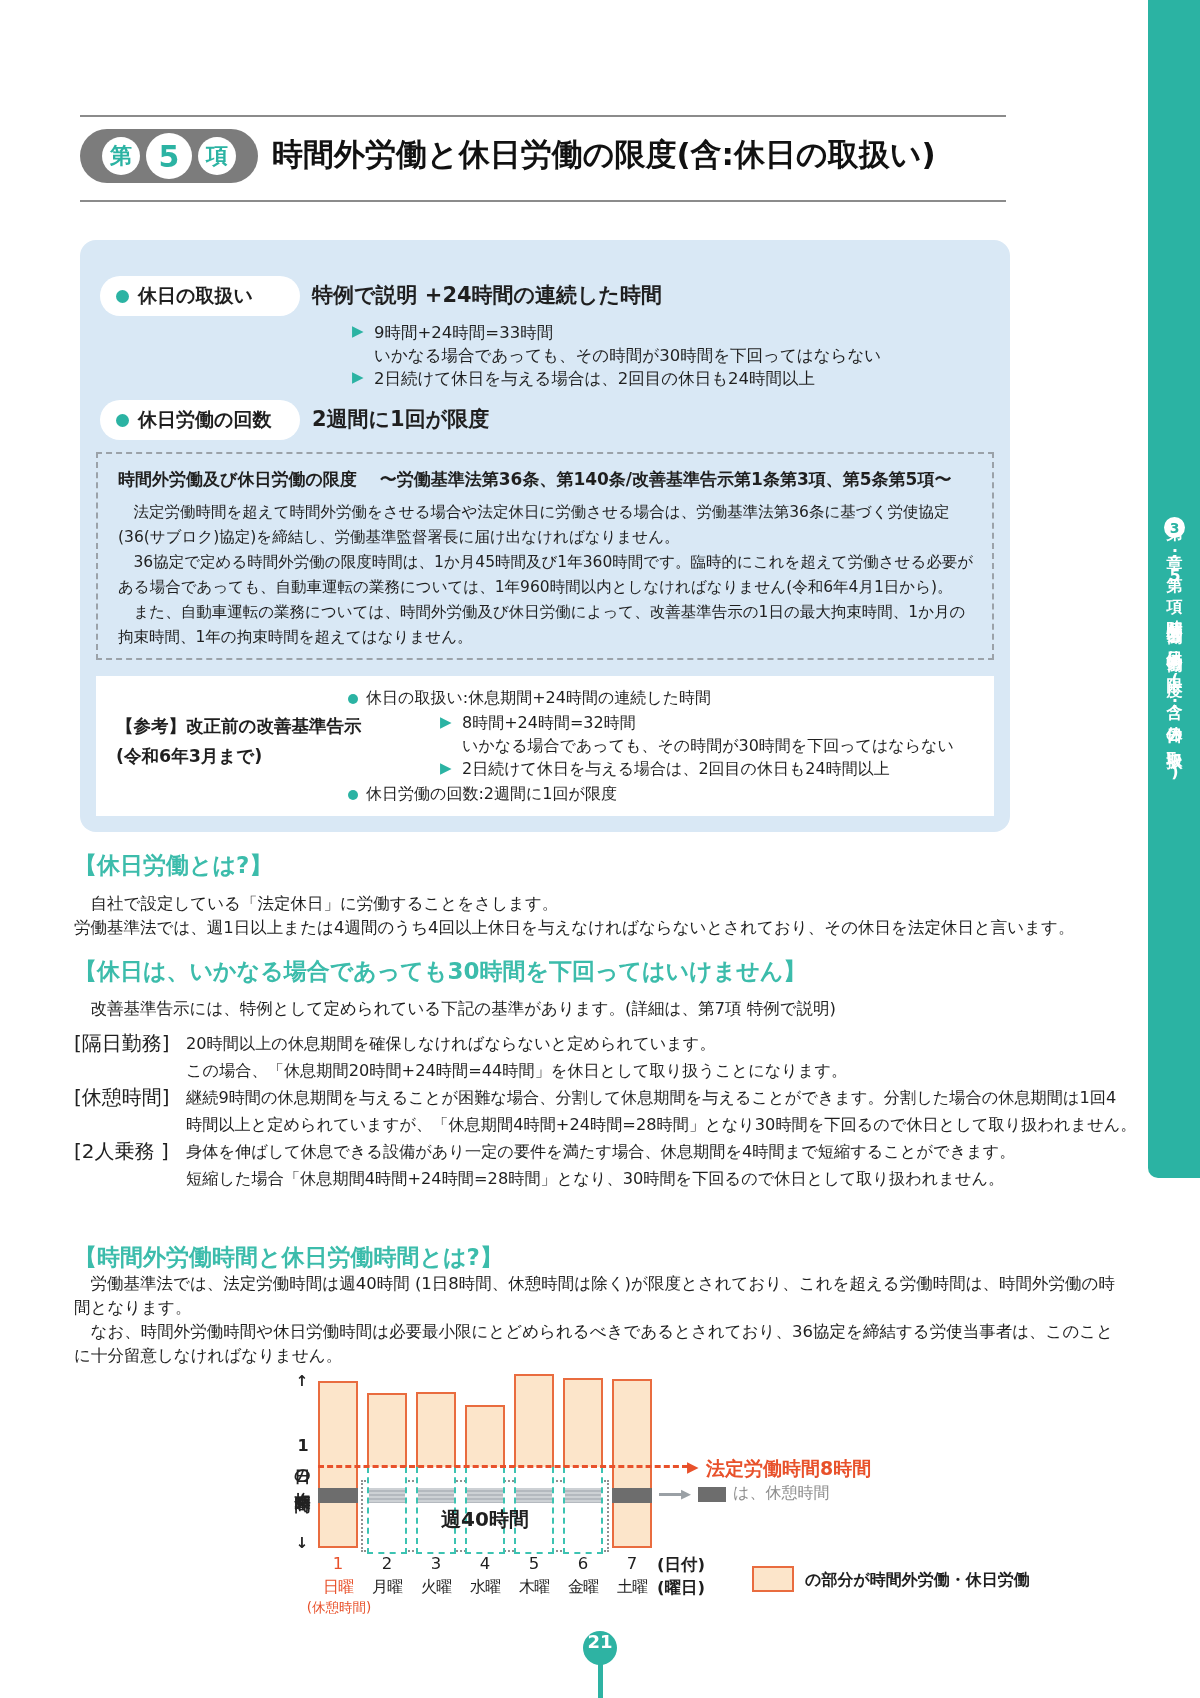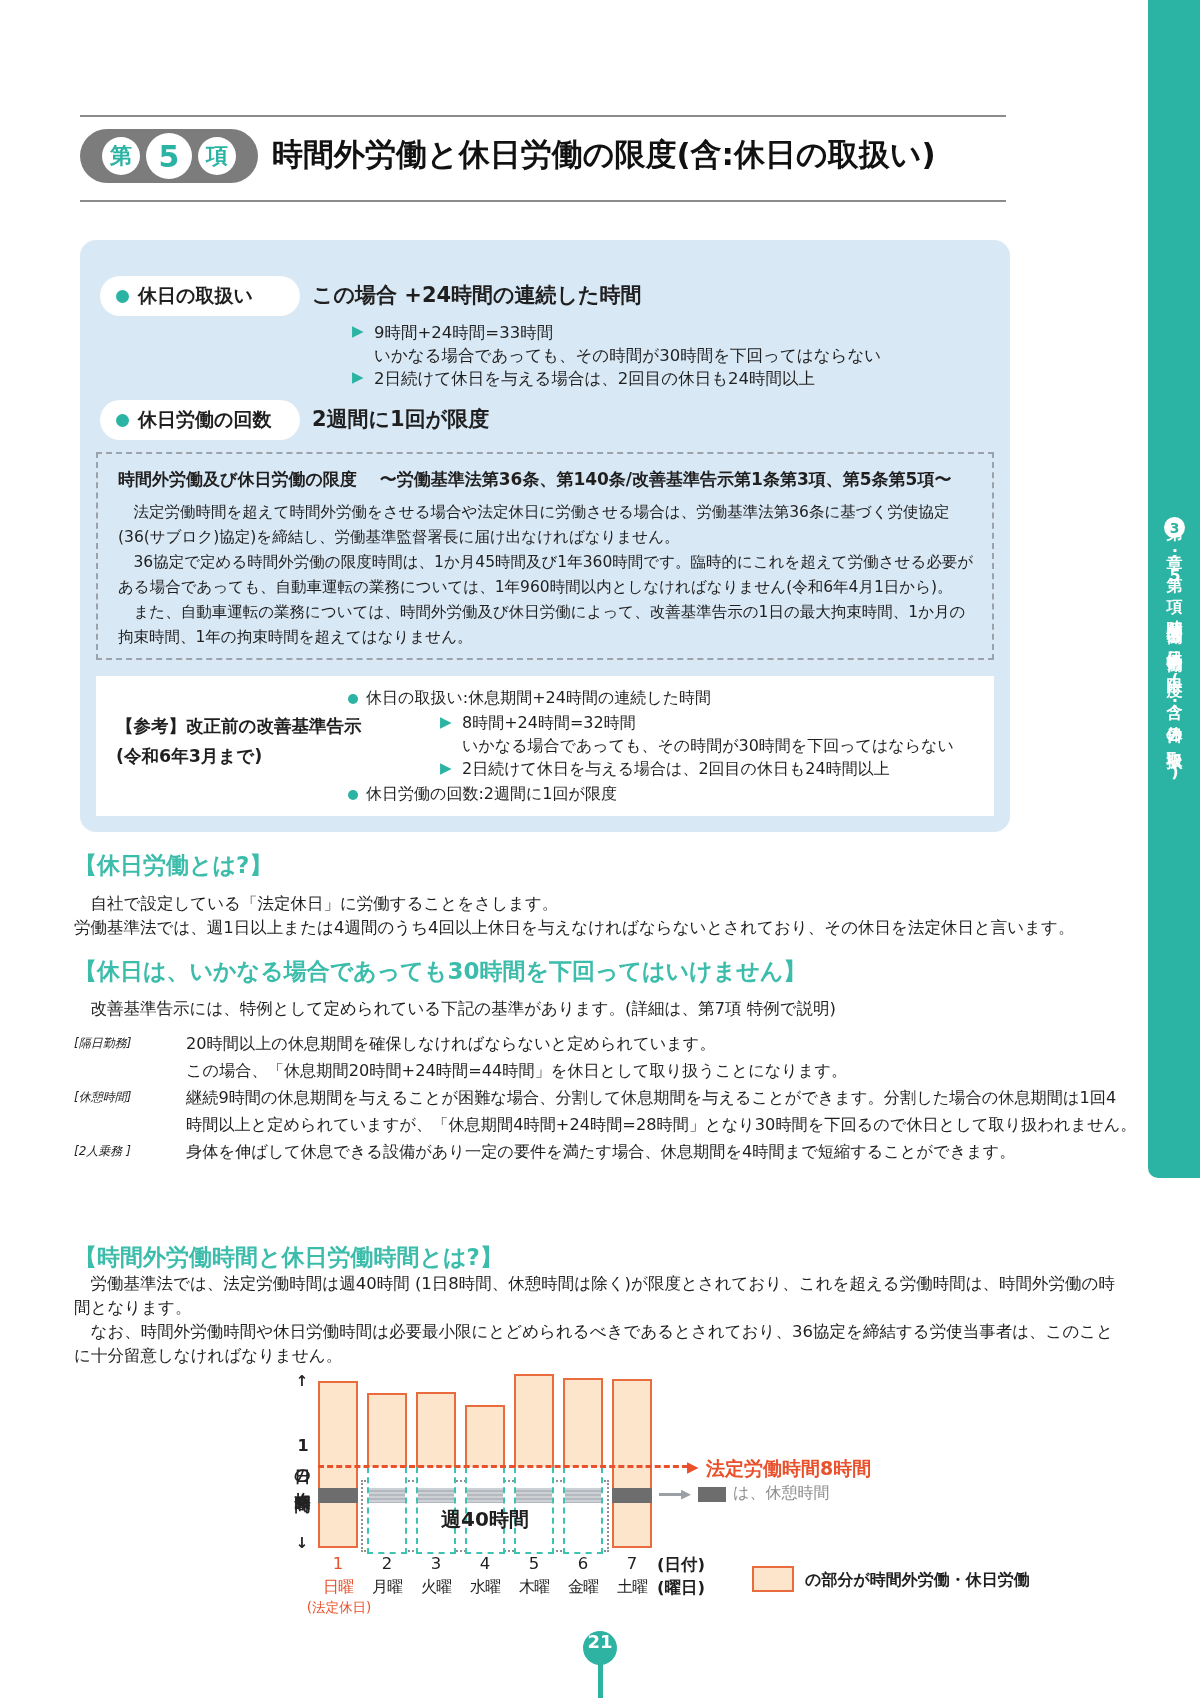--- a/index.html
+++ b/index.html
@@ -36,21 +36,21 @@
   .law-paras{position:absolute;left:20px;top:46px;width:856px;}
   .law-paras p{margin:0;font-size:15.5px;line-height:25px;text-indent:1em;}
   .refbox{position:absolute;left:16px;top:436px;width:898px;height:140px;background:#fff;}
   .ref-label{position:absolute;left:20px;font-size:17.5px;font-weight:bold;white-space:nowrap;}
   .ref-line{position:absolute;font-size:16px;display:flex;align-items:center;gap:8px;white-space:nowrap;}
   
   .sec-h{position:absolute;left:74px;margin:0;color:#3cbcab;font-size:23px;font-weight:bold;white-space:nowrap;}
   .para{position:absolute;left:74px;width:1054px;margin:0;font-size:16.5px;line-height:24px;}
   .items{position:absolute;left:74px;top:1030px;width:1056px;}
   .item{display:flex;}
-  .item .lbl{width:112px;flex:none;font-size:12px;line-height:27px;font-style:italic;}
+  .item .lbl{width:112px;flex:none;font-size:20px;line-height:27px;}
   .item .lns{font-size:16.2px;line-height:27px;white-space:nowrap;}
   
   .chart{position:absolute;left:285px;top:1370px;width:760px;height:252px;}
   .yaxis{position:absolute;left:2px;top:2px;height:180px;width:30px;display:flex;flex-direction:column;
     align-items:center;justify-content:space-between;font-weight:bold;color:#222;}
   .yarr{font-size:15px;}
   .ylab{writing-mode:vertical-rl;text-orientation:upright;font-size:16px;letter-spacing:2px;}
   .dotted-box{position:absolute;left:76px;top:110px;width:248px;height:72px;border:2px dotted #8f8f8f;box-sizing:border-box;z-index:1;}
   .bars-host{position:absolute;inset:0;}
   .bar-full{position:absolute;width:40px;background:#fce5ca;border:2.5px solid #e96c3f;box-sizing:border-box;z-index:2;}
@@ -95,21 +95,21 @@
     <span class="c small">項</span>
   </div>
   <h1 class="page-title">時間外労働と休日労働の限度(含:休日の取扱い)</h1>
   <div class="hr" style="top:200px"></div>
 
   <div class="summary">
     <div class="pill" style="top:36px">
       <span class="dot"></span>
       <span>休日の取扱い</span>
     </div>
-    <div class="sum-head" style="left:232px;top:41px">この場合 +24時間の連続した時間</div>
+    <div class="sum-head" style="left:232px;top:41px">特例で説明 +24時間の連続した時間</div>
     <div class="pt" style="left:272px;top:82px">
       <span class="mk">▶</span>
       <span>9時間+24時間=33時間</span>
     </div>
     <div class="pt" style="left:272px;top:105px">
       <span class="mk"></span>
       <span>いかなる場合であっても、その時間が30時間を下回ってはならない</span>
     </div>
     <div class="pt" style="left:272px;top:128px">
       <span class="mk">▶</span>
@@ -178,20 +178,21 @@
       <div class="lbl">[休憩時間]</div>
       <div class="lns">
         <div>継続9時間の休息期間を与えることが困難な場合、分割して休息期間を与えることができます。分割した場合の休息期間は1回4</div>
         <div>時間以上と定められていますが、「休息期間4時間+24時間=28時間」となり30時間を下回るので休日として取り扱われません。</div>
       </div>
     </div>
     <div class="item">
       <div class="lbl">[2人乗務 ]</div>
       <div class="lns">
         <div>身体を伸ばして休息できる設備があり一定の要件を満たす場合、休息期間を4時間まで短縮することができます。</div>
+        <div>短縮した場合「休息期間4時間+24時間=28時間」となり、30時間を下回るので休日として取り扱われません。</div>
       </div>
     </div>
   </div>
 
   <h2 class="sec-h" style="top:1242px">【時間外労働時間と休日労働時間とは?】</h2>
   <p class="para" style="top:1272px">　労働基準法では、法定労働時間は週40時間 (1日8時間、休憩時間は除く)が限度とされており、これを超える労働時間は、時間外労働の時間となります。</p>
   <p class="para" style="top:1320px">　なお、時間外労働時間や休日労働時間は必要最小限にとどめられるべきであるとされており、36協定を締結する労使当事者は、このことに十分留意しなければなりません。</p>
 
   <div class="chart">
     <div class="yaxis">
@@ -238,21 +239,21 @@
     <div class="redline"></div>
     <span class="red-arr">▶</span>
     <div class="red-label">法定労働時間8時間</div>
     <div class="gline"></div>
     <span class="g-arr">▶</span>
     <div class="g-swatch"></div>
     <div class="g-label">は、休憩時間</div>
     <div class="week-label">週40時間</div>
     <div class="axis-note" style="left:372px;top:184px">(日付)</div>
     <div class="axis-note" style="left:372px;top:207px">(曜日)</div>
-    <div class="holiday-note">(法定休日)</div>
+    <div class="holiday-note">(休憩時間)</div>
     <div class="ot-swatch"></div>
     <div class="ot-label">の部分が時間外労働・休日労働</div>
   </div>
 
   <div class="pageno">
       <span>21</span>
     </div>
   <div class="pageline"></div>
 
 </div>

